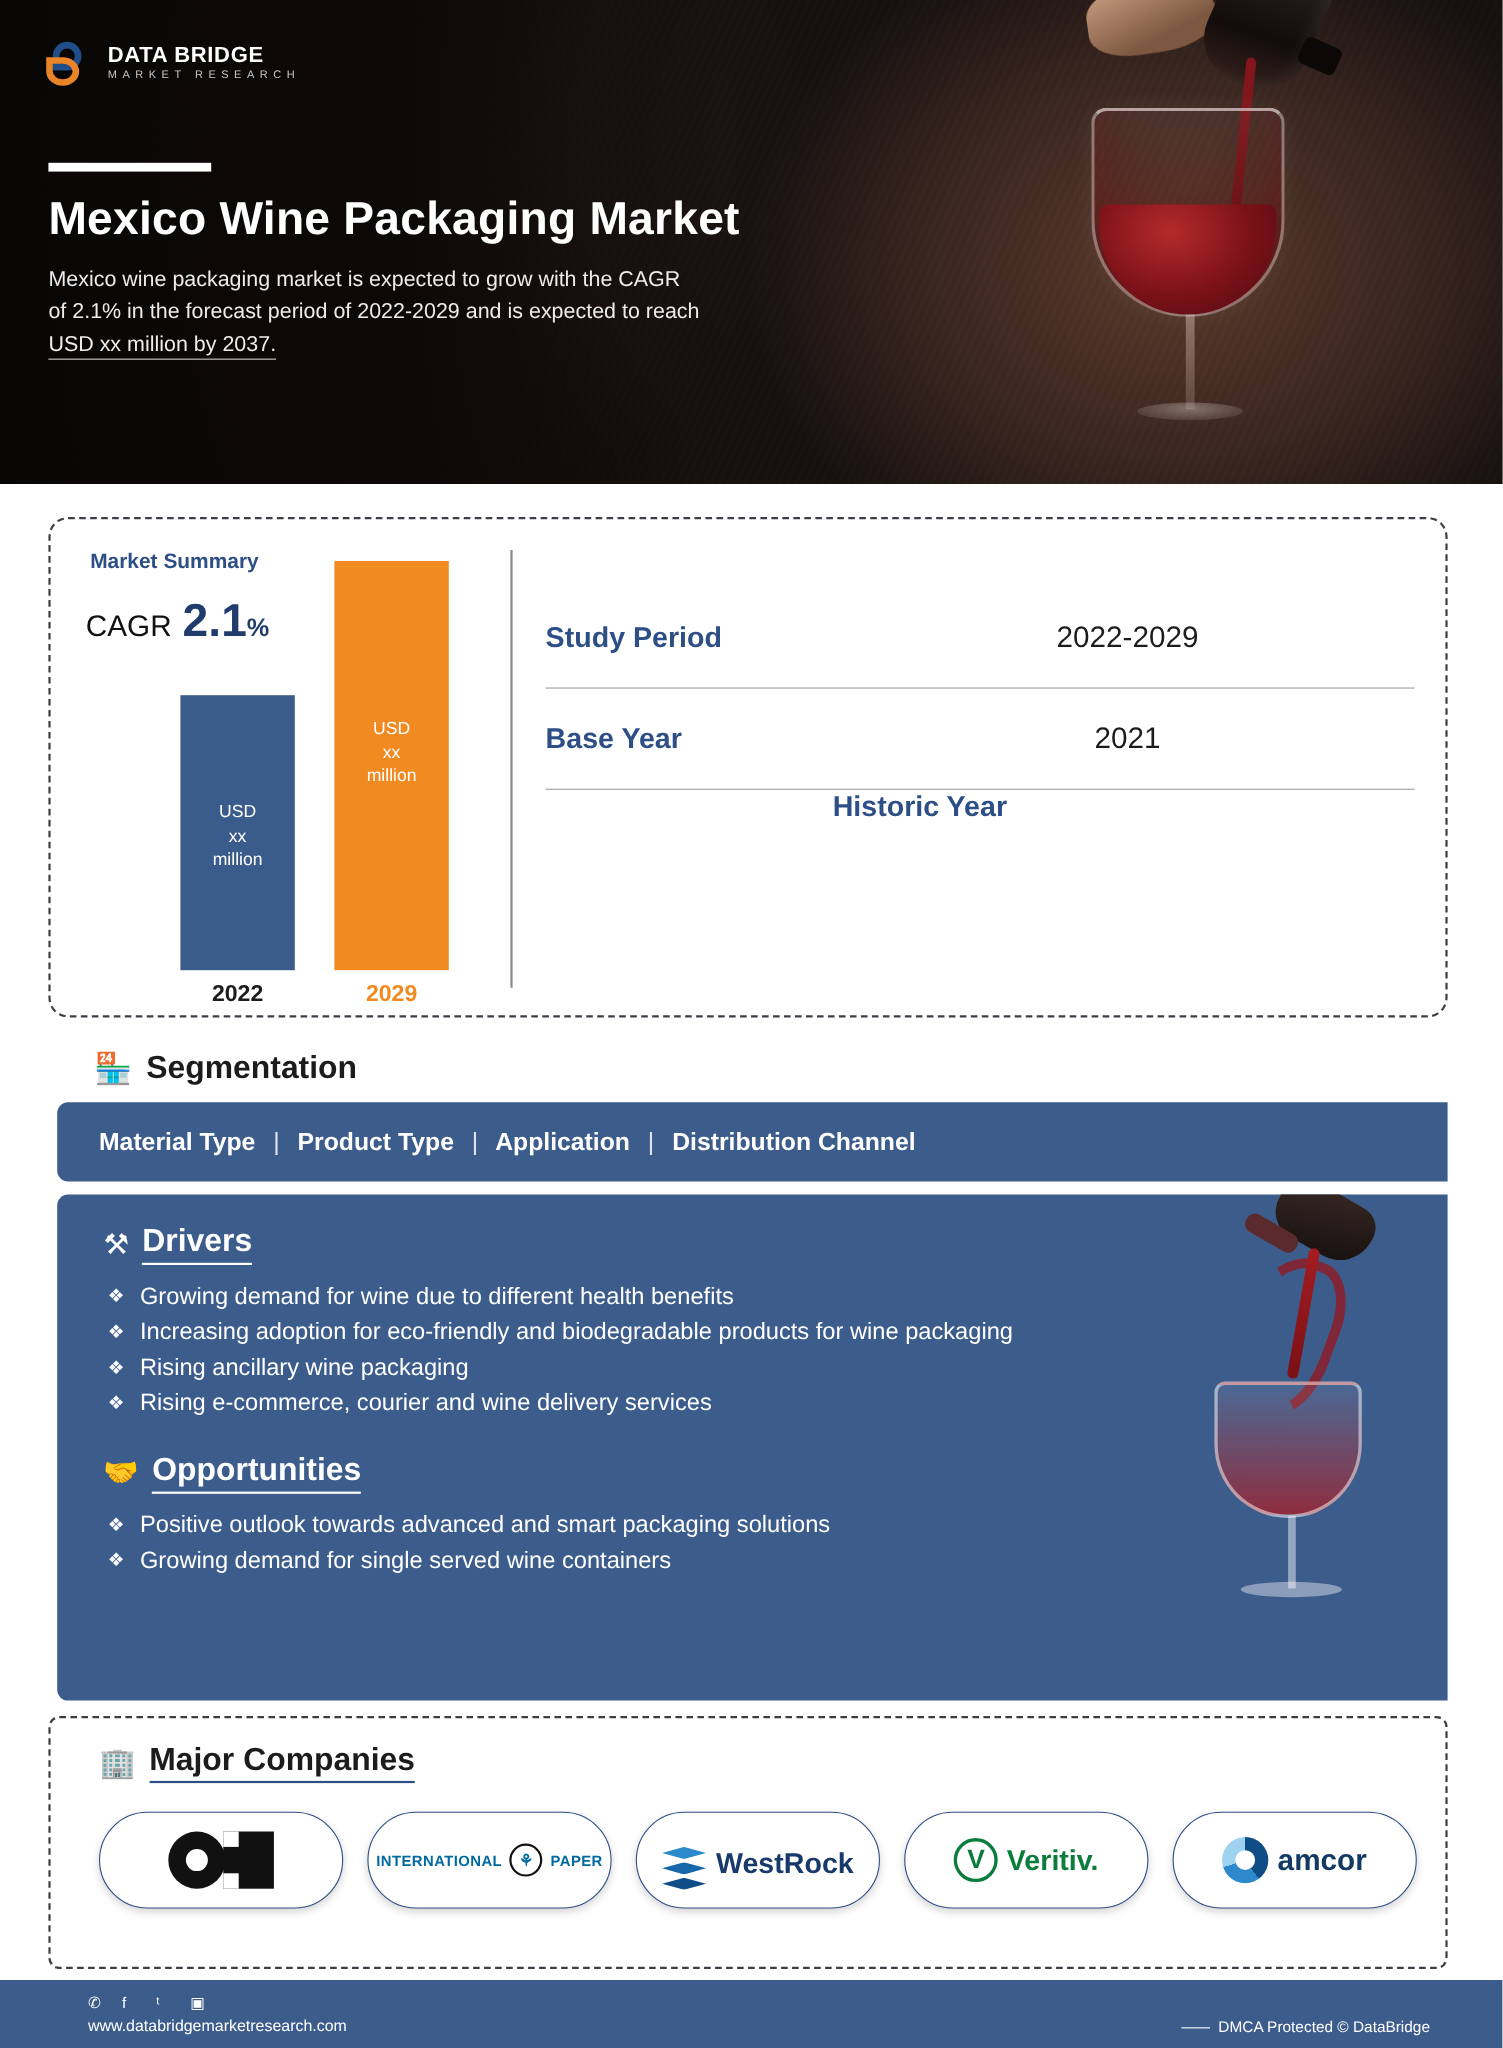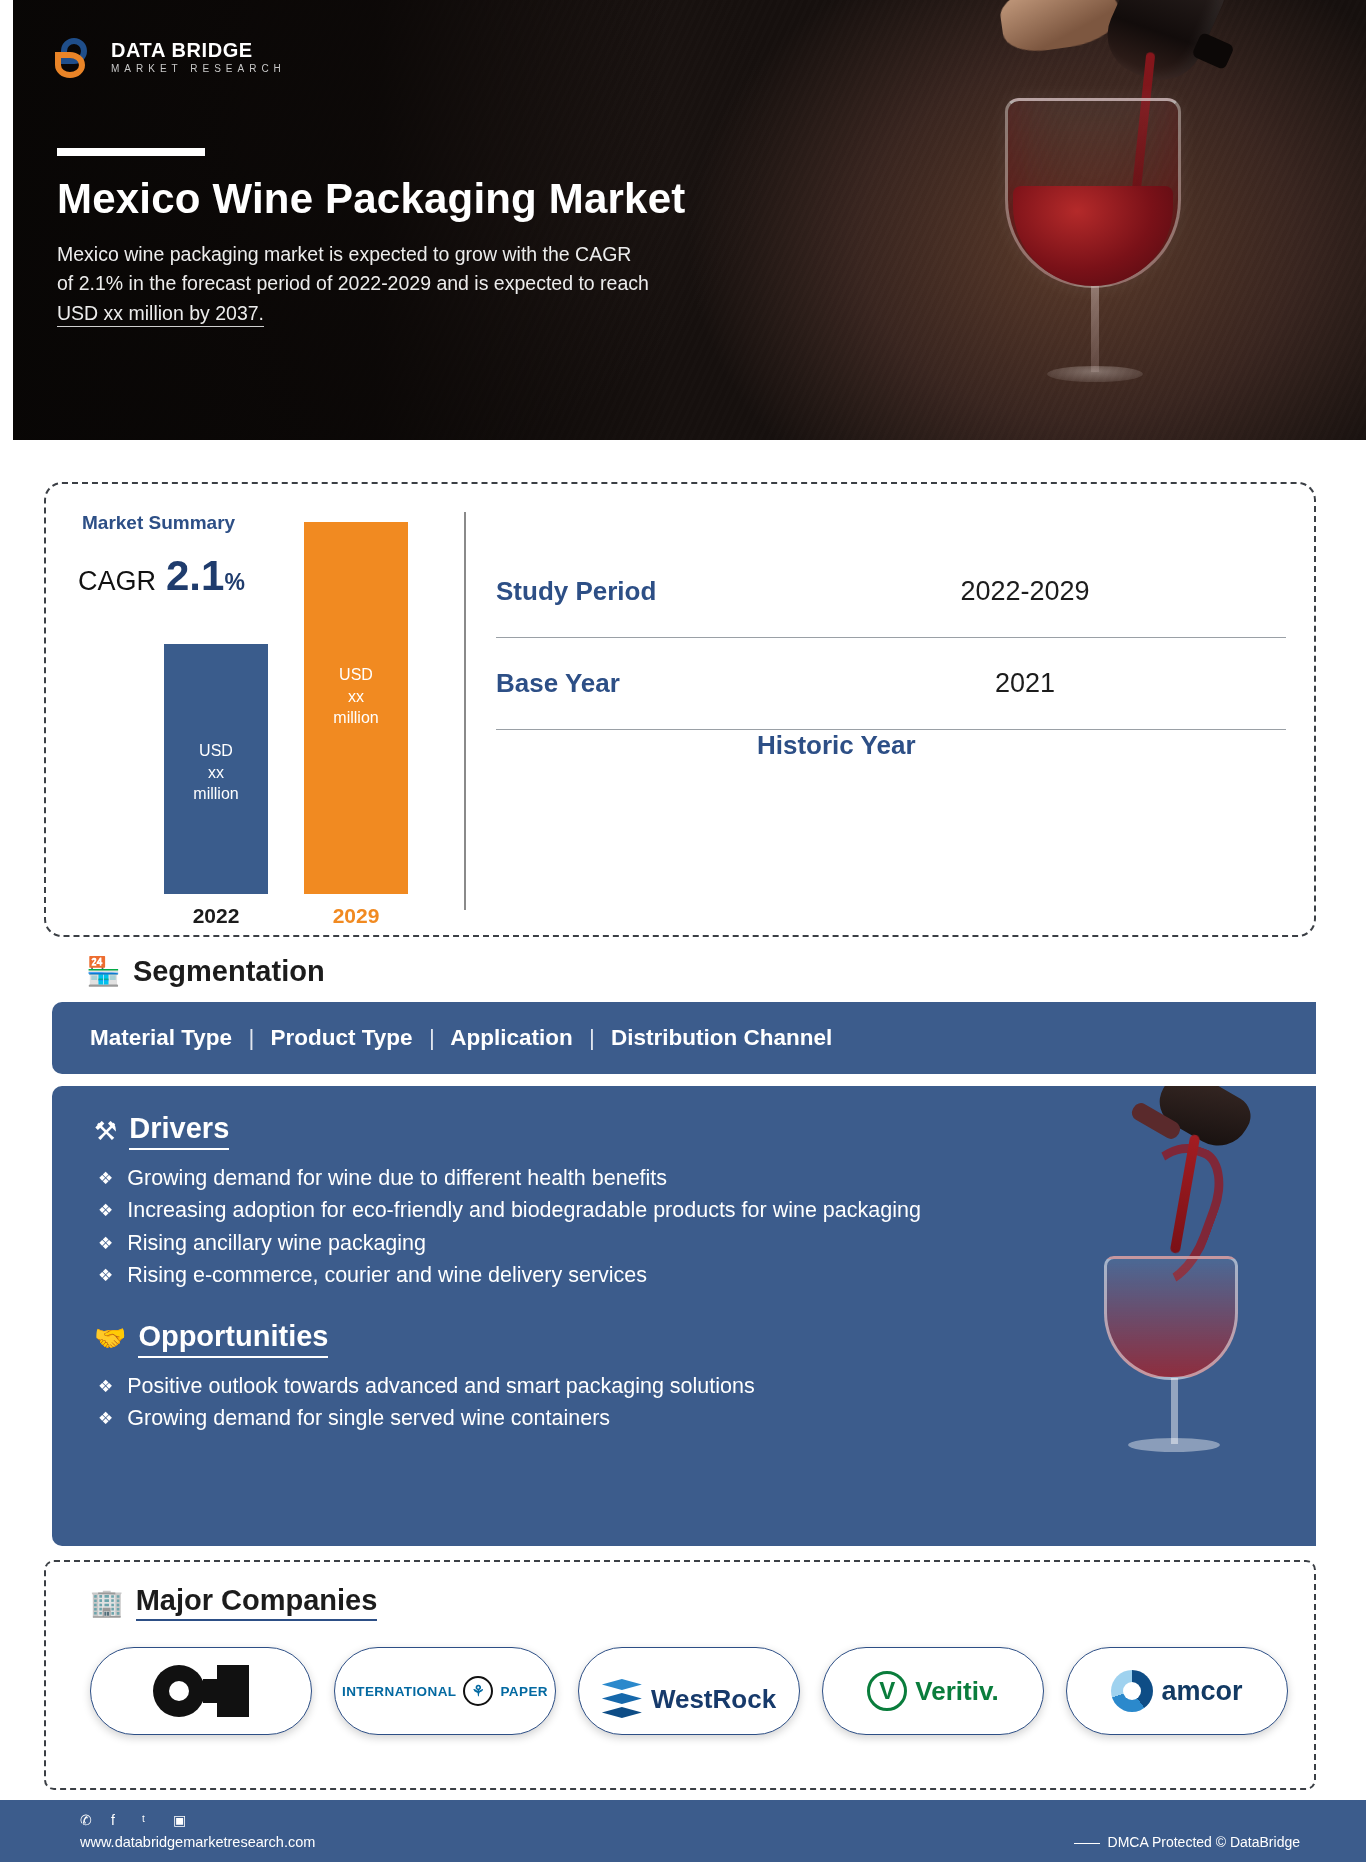--- a/index.html
+++ b/index.html
@@ -4,21 +4,21 @@
 <style>
   * { box-sizing: border-box; margin: 0; padding: 0; }
   body {
     width: 1366px;
     height: 1862px;
     background: #ffffff;
     font-family: "Liberation Sans", sans-serif;
     position: relative;
     overflow: hidden;
   }
-  .page { width: 1366px; height: 1862px; position: relative; background:#fff;padding-left:13px; }
+  .page { width: 1366px; height: 1862px; position: relative; background:#fff; }
 
   
   .hero {
     position: relative;
     width: 1366px;
     height: 440px;
     background: #1b1512;
     overflow: hidden;
   }
   .hero-bg {
@@ -109,21 +109,21 @@
     color:#ffffff; font-size:42px; font-weight:700; letter-spacing:.2px;
   }
   .hero-desc {
     position:absolute; left:44px; top:240px; width:690px;
     color:#ececec; font-size:19.5px; line-height:1.5;
   }
   .hero-desc .ul { border-bottom:1px solid #cfcfcf; padding-bottom:2px; }
 
   
   .summary-card {
-    position:absolute; left:44px; top:482px; width:1272px; height:455px;
+    position:absolute; left:44px; top:470px; width:1272px; height:455px;
     border: 2.5px dashed #3b3f45; border-radius: 18px; background:#fff;
   }
   .ms-title {
     position:absolute; left:36px; top:28px;
     color:#2d4f86; font-size:19px; font-weight:700;
   }
   .cagr-row { position:absolute; left:32px; top:68px; display:flex; align-items:baseline; }
   .cagr-label { font-size:27px; color:#111; }
   .cagr-value { font-size:42px; font-weight:700; color:#1f3c6d; margin-left:10px; }
   .cagr-pct { font-size:23px; font-weight:700; color:#1f3c6d; }
@@ -268,21 +268,21 @@
   .oi-i:before, .oi-i:after{
     content:""; position:absolute; background:#fff; width:14px; height:14px;
   }
   .oi-i:before{ left:0; top:0; }
   .oi-i:after{ left:0; bottom:0; }
   .ip-logo { display:flex; align-items:center; gap:7px; color:#0369a1; font-size:13.5px; letter-spacing:.4px; }
   .ip-tree {
     width:30px; height:30px; border-radius:50%; border:2.5px solid #111;
     display:flex; align-items:center; justify-content:center; font-size:15px;
   }
-  .wr-logo { display:flex; align-items:center; gap:9px;margin-top:16px; }
+  .wr-logo { display:flex; gap:9px;margin-top:16px; }
   .wr-mark { width:40px; height:40px; position:relative; }
   .wr-mark i {
     position:absolute; left:0; width:40px; height:11px; display:block;
     background:#1f7fc4; transform: skewY(0deg);
     clip-path: polygon(50% 0, 100% 50%, 50% 100%, 0 50%);
   }
   .wr-mark i:nth-child(1){ top:0; background:#2b89cc; }
   .wr-mark i:nth-child(2){ top:14px; background:#1668ab; }
   .wr-mark i:nth-child(3){ top:28px; background:#0e4d86; }
   .wr-text { color:#173a6b; font-size:26px; font-weight:700; }

